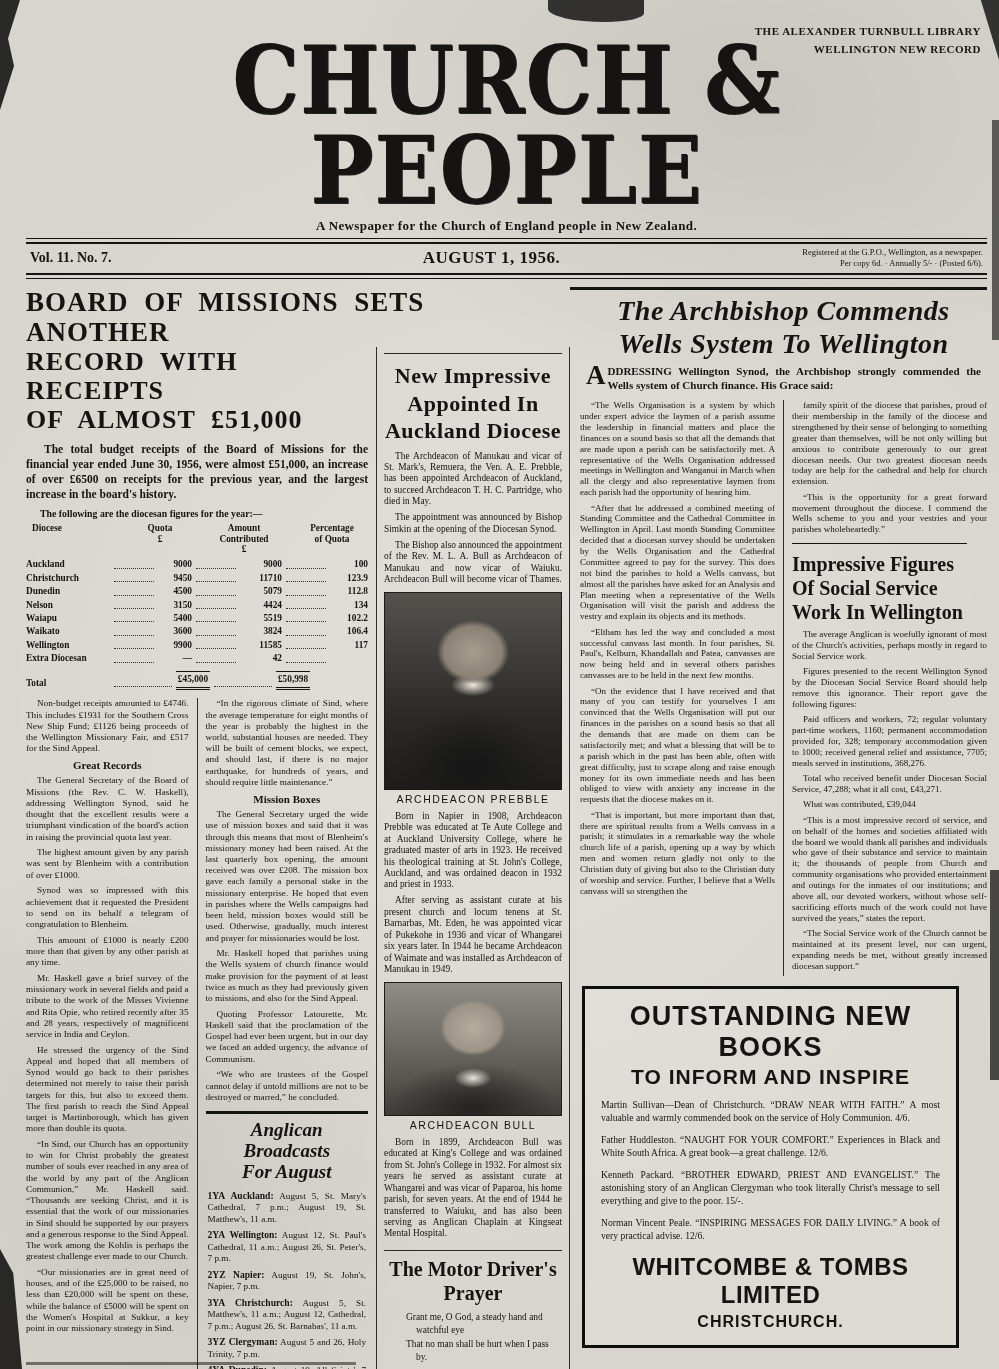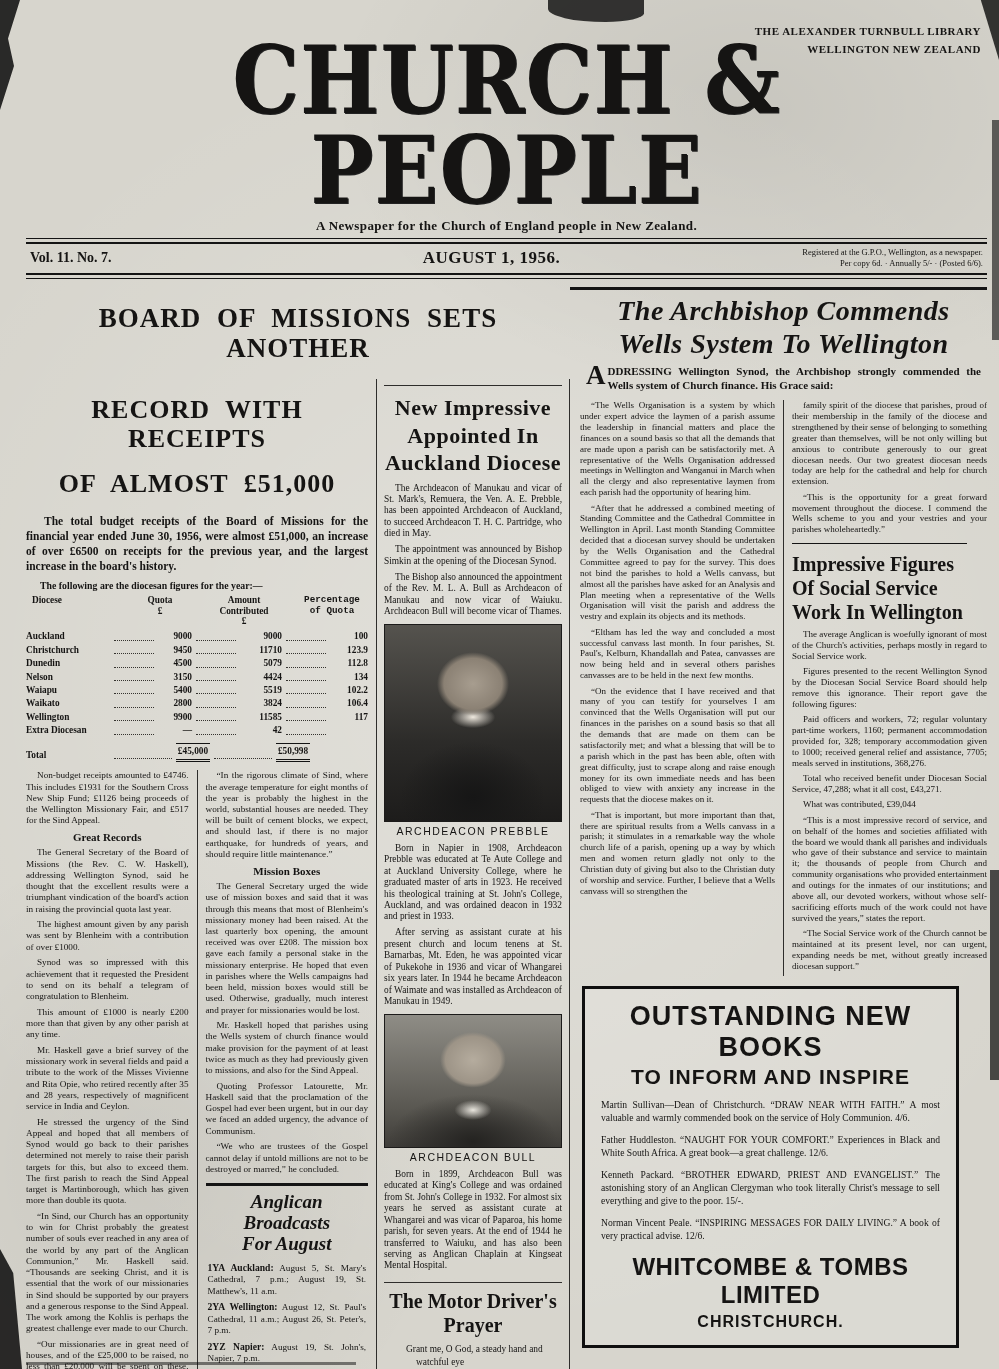--- a/index.html
+++ b/index.html
@@ -42,32 +42,32 @@
   .dateline .date{font-weight:bold;font-size:17px;letter-spacing:.5px;}
   .dateline .reg{font-size:8.5px;text-align:right;width:260px;line-height:1.35;}
 
   
   .content{display:grid;grid-template-columns:350px 194px 1fr;border-top:0;padding-top:8px;}
   .board-line1{grid-column:1/3;grid-row:1;}
   .board-rest{grid-column:1;grid-row:2;padding-right:8px;}
   .midcol{grid-column:2;grid-row:2;border-left:1px solid #2e2d2b;border-right:1px solid #2e2d2b;padding:4px 7px 0 7px;}
   .rightcol{grid-column:3;grid-row:1/3;padding-left:10px;border-top:3px solid #141414;}
 
-  h2.board-h{margin:16px;text-align:center;font-size:27px;line-height:1.12;letter-spacing:1px;word-spacing:8px;}
+  h2.board-h{margin:0;text-align:left;font-size:27px;line-height:1.12;letter-spacing:1px;word-spacing:8px;}
   .board-rest h2.board-h{font-size:26px;}
   .lead{font-size:11.5px;font-weight:bold;line-height:1.3;text-align:justify;text-indent:18px;margin:8px 0 6px 0;}
 
   
   .tbl{font-size:9.3px;font-weight:bold;margin:2px 0 8px 0;}
   .tbl-intro{font-size:9.8px;font-weight:bold;text-indent:14px;margin:2px 0 4px 0;}
   .thead{display:flex;text-align:center;line-height:1.15;margin-bottom:3px;}
   .thead .c1{width:96px;text-align:left;padding-left:6px;}
   .thead .c2{width:64px;}
   .thead .c3{width:104px;}
-  .thead .c4{flex:1;font-family:Liberation Mono, monospace;}
+  .thead .c4{flex:1;}
   .trow{display:flex;align-items:flex-end;line-height:1.45;}
   .trow .name{width:84px;white-space:nowrap;}
   .trow .dots{flex:1;border-bottom:1px dotted #35332f;margin:0 4px 3px 4px;min-width:8px;}
   .trow .q{width:34px;text-align:right;}
   .trow .a{width:42px;text-align:right;}
   .trow .p{width:38px;text-align:right;}
   .trow.total{margin-top:5px;}
   .totnum{border-top:1px solid #141414;border-bottom:3px double #141414;padding:1px 2px;}
 
   .twocol{display:flex;}
@@ -129,21 +129,21 @@
   <div class="art tm"></div>
   <div class="art tr"></div>
   <div class="art rs1"></div>
   <div class="art rs2"></div>
   <div class="art bl"></div>
   <div class="art bm"></div>
 
   <header>
     <div class="stamp">
       <div>THE ALEXANDER TURNBULL LIBRARY</div>
-      <div>WELLINGTON NEW ZEALAND</div>
+      <div>WELLINGTON NEW RECORD</div>
     </div>
     <h1 class="mast-title">CHURCH &amp; PEOPLE</h1>
     <div class="mast-sub">A Newspaper for the Church of England people in New Zealand.</div>
     <div class="rule2"></div>
     <div class="dateline">
       <span class="vol">Vol. 11.   No. 7.</span>
       <span class="date">AUGUST 1, 1956.</span>
       <span class="reg">
         <span>Registered at the G.P.O., Wellington, as a newspaper.</span><br>
         <span>Per copy 6d.  ·  Annually 5/-  ·  (Posted 6/6).</span>
@@ -229,21 +229,21 @@
               <span class="q">5400</span>
               <span class="dots"></span>
               <span class="a">5519</span>
               <span class="dots"></span>
               <span class="p">102.2</span>
             </div>
 
             <div class="trow">
               <span class="name">Waikato</span>
               <span class="dots"></span>
-              <span class="q">2800</span>
+              <span class="q">3600</span>
               <span class="dots"></span>
               <span class="a">3824</span>
               <span class="dots"></span>
               <span class="p">106.4</span>
             </div>
 
             <div class="trow">
               <span class="name">Wellington</span>
               <span class="dots"></span>
               <span class="q">9900</span>

